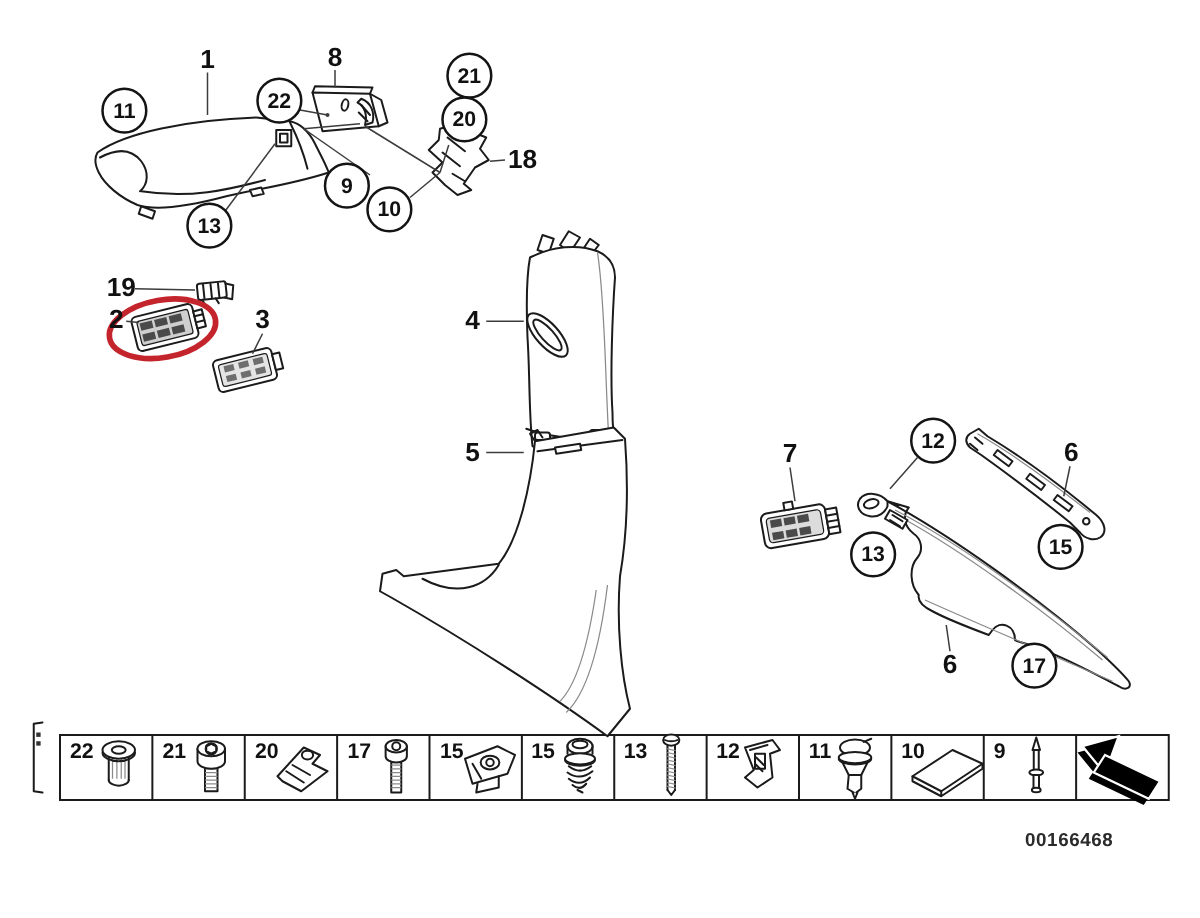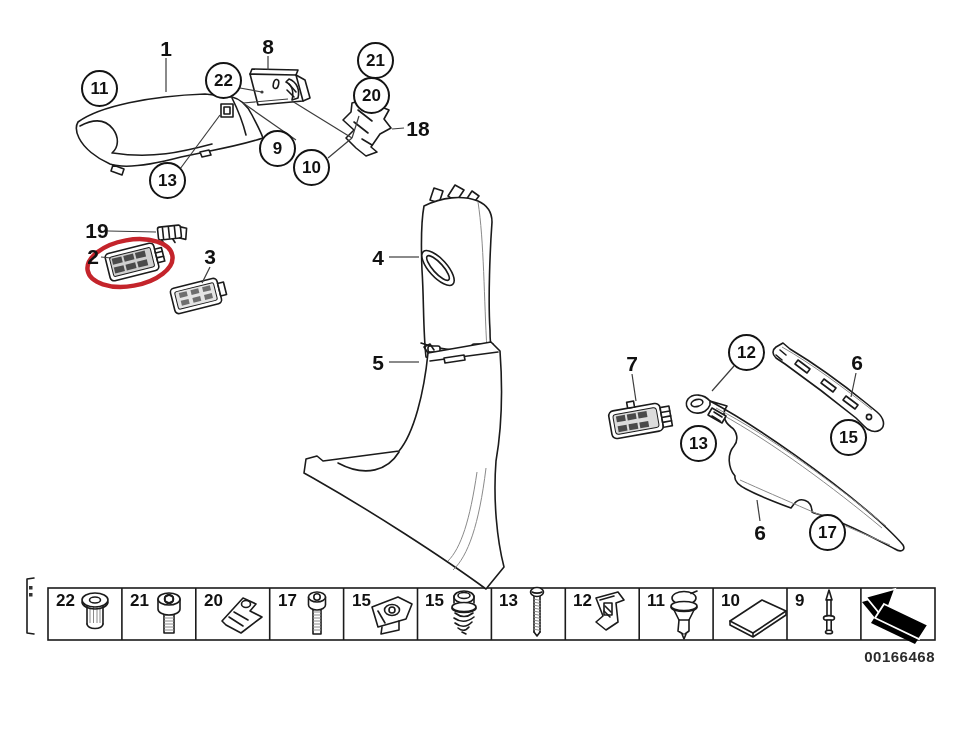--- a/index.html
+++ b/index.html
@@ -304,14 +304,14 @@
   <div class="cellnum" style="left:204px;top:592px">20</div>
   <div class="cellnum" style="left:278px;top:592px">17</div>
   <div class="cellnum" style="left:352px;top:592px">15</div>
   <div class="cellnum" style="left:425px;top:592px">15</div>
   <div class="cellnum" style="left:499px;top:592px">13</div>
   <div class="cellnum" style="left:573px;top:592px">12</div>
   <div class="cellnum" style="left:647px;top:592px">11</div>
   <div class="cellnum" style="left:721px;top:592px">10</div>
   <div class="cellnum" style="left:795px;top:592px">9</div>
 
-  <div class="docnum" style="left:820px;top:648px;width:115px;text-align:right">00166468</div>
+  <div class="docnum" style="left:820px;top:664px;width:115px;text-align:left">00166468</div>
 </div>
 
 </body></html>

